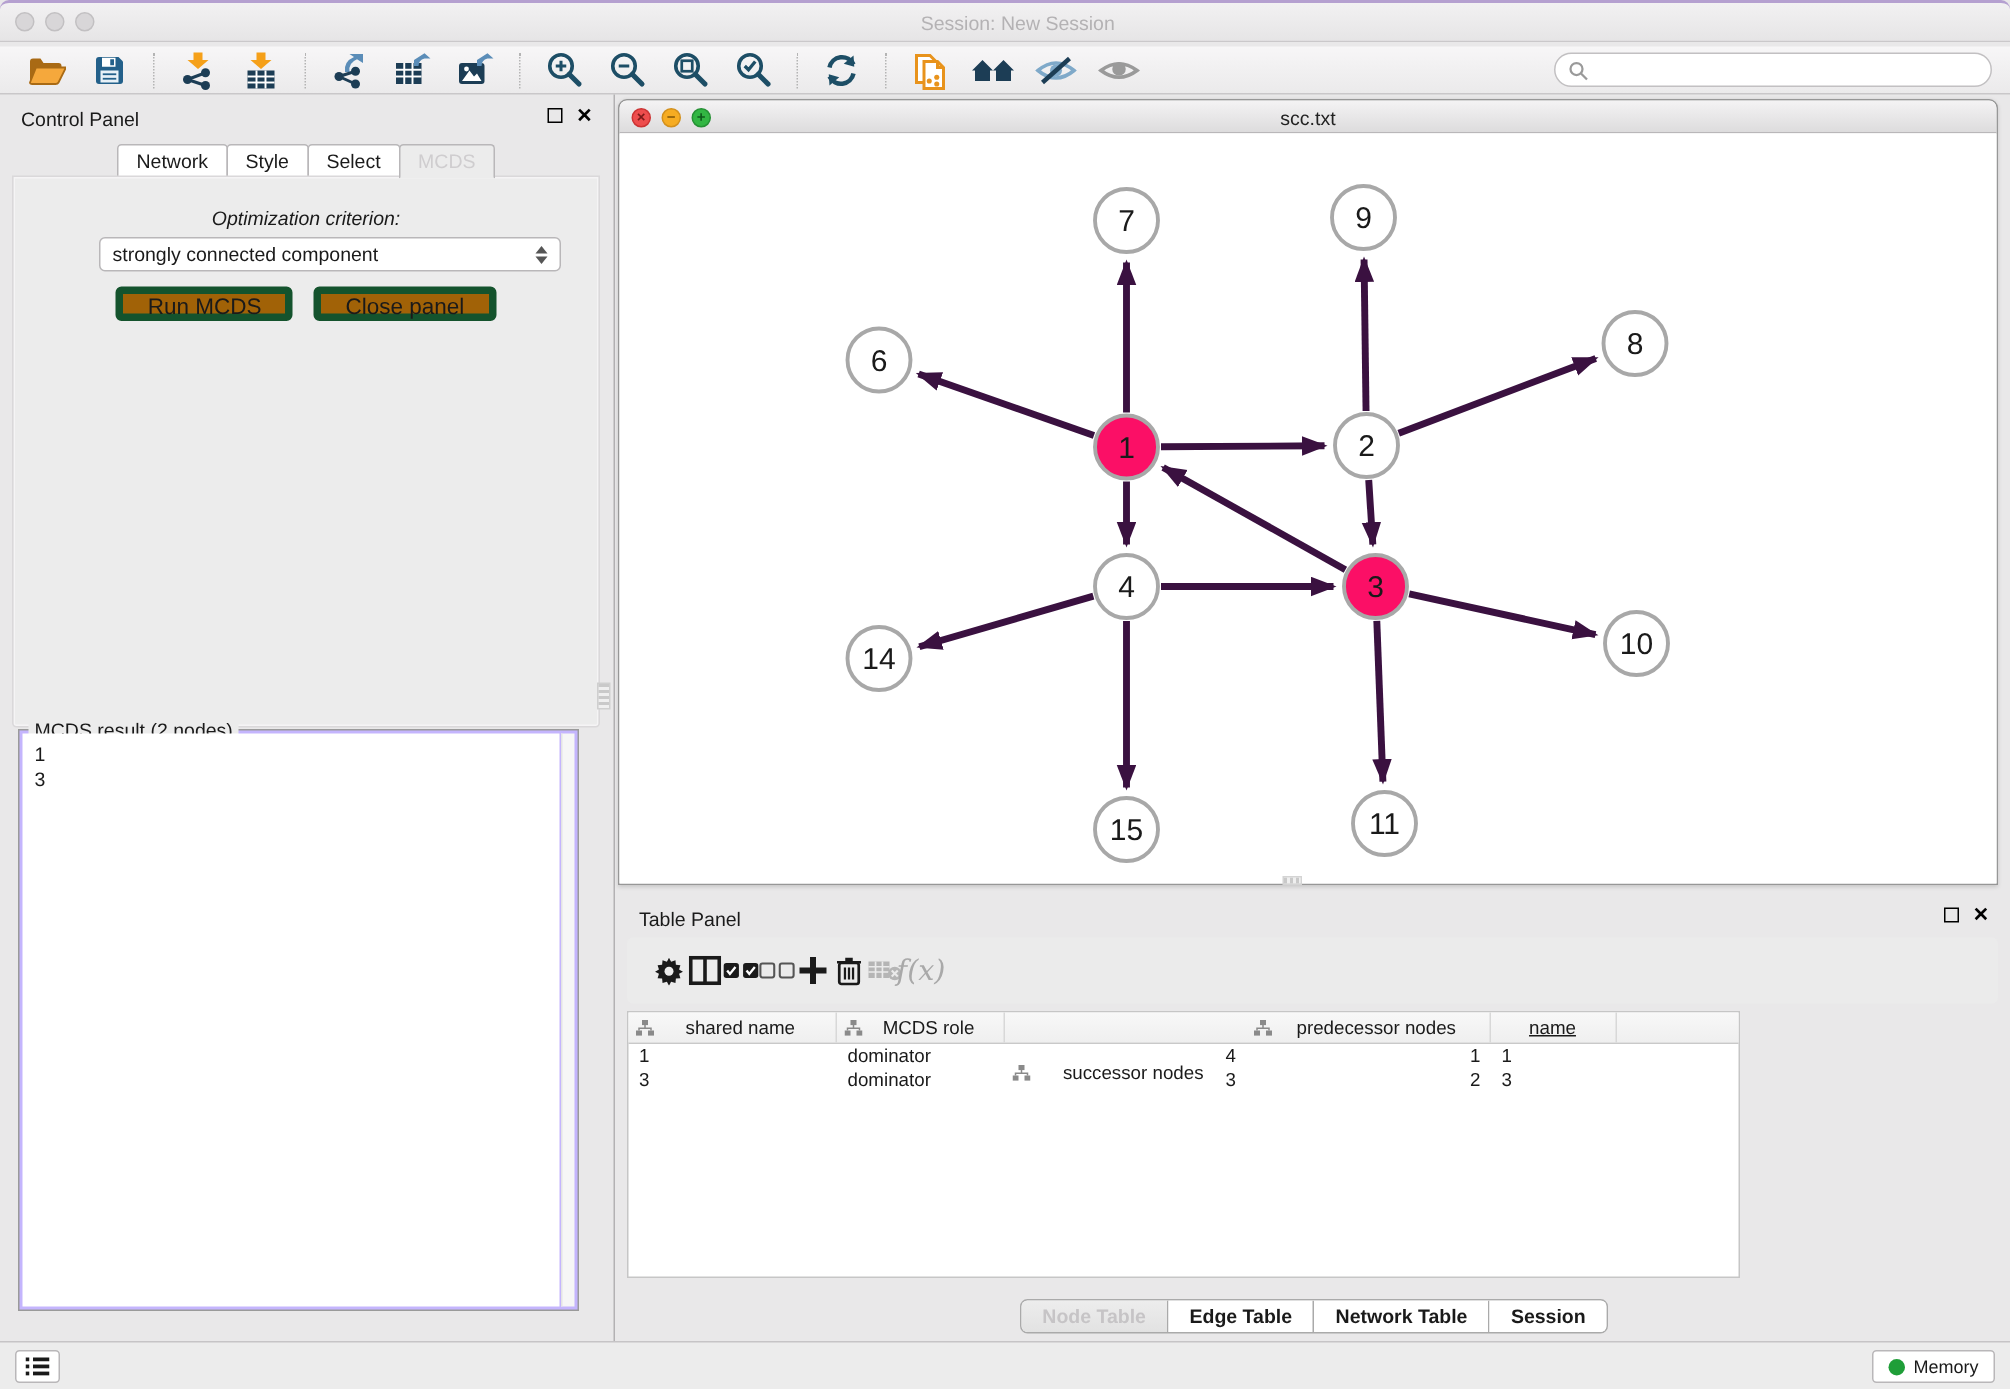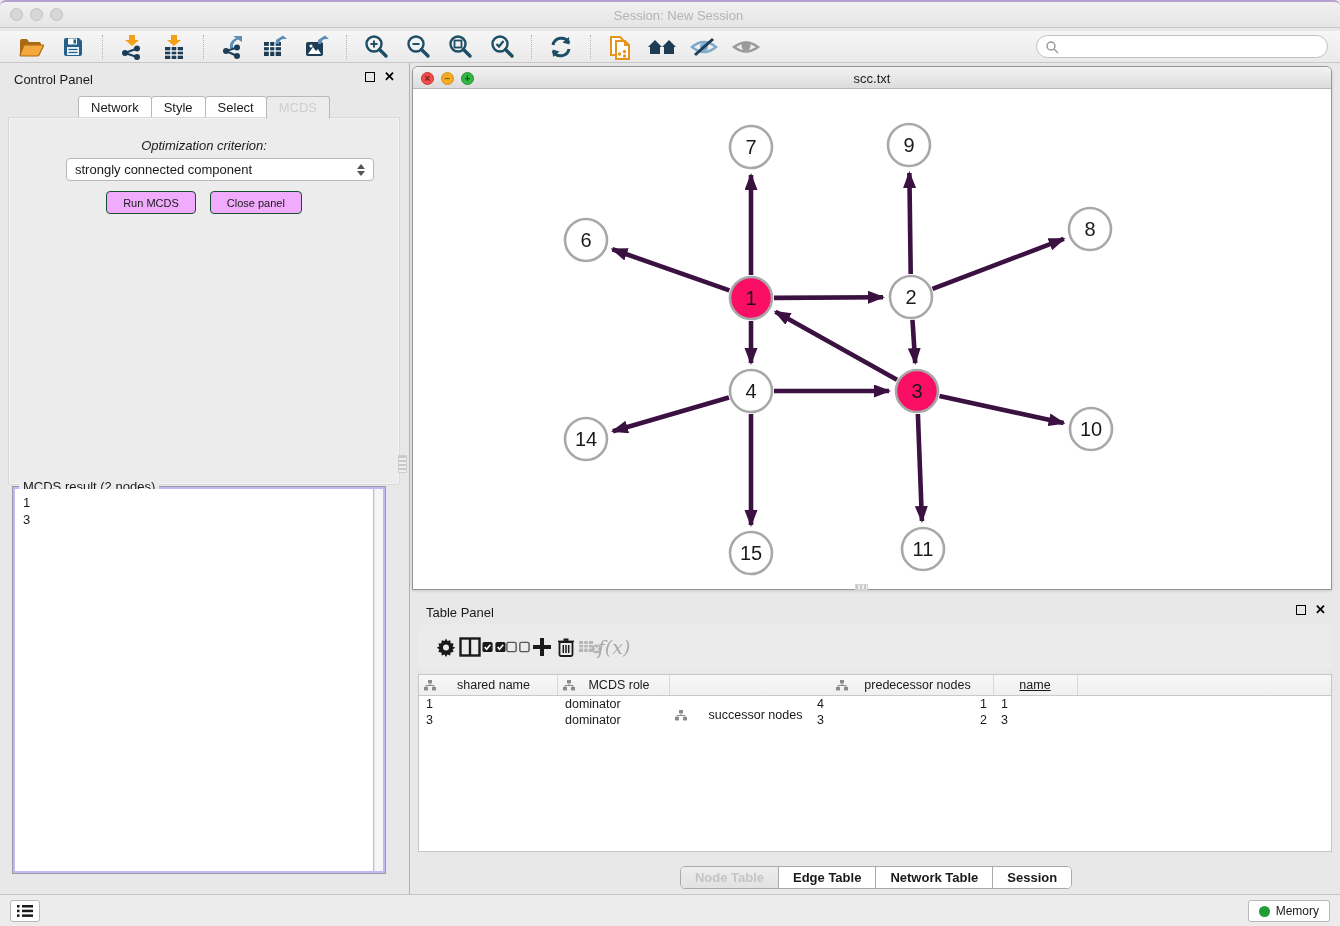--- a/index.html
+++ b/index.html
@@ -50,22 +50,22 @@
     box-shadow:0 0 0 1px #f5f4f5 inset;}
   .opt-label{position:absolute;left:0;right:0;top:20px;text-align:center;font-size:13px;font-style:italic;}
   .combo{position:absolute;left:37px;top:40px;width:308px;height:23px;background:#fff;
     border:1px solid #b9b7b9;border-radius:4px;display:flex;align-items:center;
     padding:0 8px;font-size:13px;margin-left:20px;}
   .combo .stepper{margin-left:auto;display:flex;flex-direction:column;gap:2px;}
   .combo .stepper i{width:0;height:0;border-left:4px solid transparent;border-right:4px solid transparent;display:block;}
   .combo .stepper .up{border-bottom:5px solid #555;}
   .combo .stepper .dn{border-top:5px solid #555;}
   .btnrow{position:absolute;left:0;right:0;top:73px;display:flex;justify-content:center;gap:14px;}
-  .pushbtn{background:#f0abfc;border:1px solid #14532d;border-radius:4px;height:23px;
-    padding:0 16px;font-size:11px;font-family:inherit;color:#1a1a1a;}
+  .pushbtn{background:#a16207;border:5px solid #14532d;border-radius:4px;height:23px;
+    padding:0 16px;font-size:15px;font-family:inherit;color:#1a1a1a;}
   .result-group{position:absolute;left:12px;top:486px;width:374px;height:388px;
     border:1px solid #9a9a9a;background:#c4b5fd;}
   .result-legend{position:absolute;top:-8px;left:6px;background:#ececec;padding:0 4px;font-size:13px;}
   .result-body{position:absolute;inset:2px 12px 2px 2px;background:#fff;
     font-size:13px;line-height:17px;padding:5px 0 0 8px;white-space:pre-line;}
   .result-sb{position:absolute;top:2px;bottom:2px;right:2px;width:9px;background:#f6f6f6;border-left:1px solid #e4e4e4;}
   
   .netwin{position:absolute;left:412px;top:66px;width:920px;height:524px;
     border:1px solid #979797;border-radius:6px 6px 0 0;background:#fff;
     box-shadow:0 1px 3px rgba(0,0,0,.15);}
@@ -78,21 +78,21 @@
   .light.red{background:#ee4d4d;border:1px solid #c33;color:#7d1a1a;}
   .light.yellow{background:#f6ac22;border:1px solid #d3901c;color:#8a5d0a;}
   .light.green{background:#32b643;border:1px solid #259134;color:#0f5c1c;}
   .canvas{position:absolute;left:0;top:22px;right:0;bottom:0;background:#fff;overflow:hidden;}
   
   .tp-header{position:absolute;left:412px;top:596px;right:0;height:24px;}
   .tp-toolbar{position:absolute;left:418px;top:625px;width:914px;height:44px;
     background:#ebebeb;border-radius:4px;display:flex;align-items:center;padding-left:16px;}
   .tp-toolbar .ticon{display:flex;align-items:center;justify-content:center;width:24px;height:24px;}
   .fx{font-family:"DejaVu Serif",serif;font-style:italic;font-size:19px;color:#a9a9a9;}
-  .tbl{position:absolute;left:418px;top:674px;width:914px;height:178px;
+  .tbl{position:absolute;left:418px;top:674px;width:742px;height:178px;
     background:#fff;border:1px solid #c6c6c6;}
   .tbl-head{display:flex;height:21px;background:linear-gradient(#f8f8f8,#efefef);
     border-bottom:1px solid #c9c9c9;}
   .th{display:flex;align-items:center;border-right:1px solid #d8d8d8;font-size:12.5px;
     padding-left:5px;position:relative;}
   .th .lbl{flex:1;text-align:center;padding-right:6px;}
   .tr{display:flex;height:16px;font-size:12.5px;align-items:center;}
   .td{padding:0 7px;overflow:hidden;white-space:nowrap;}
   .tabsbar{position:absolute;left:412px;top:860px;right:0;height:34px;
     display:flex;align-items:center;justify-content:center;}

